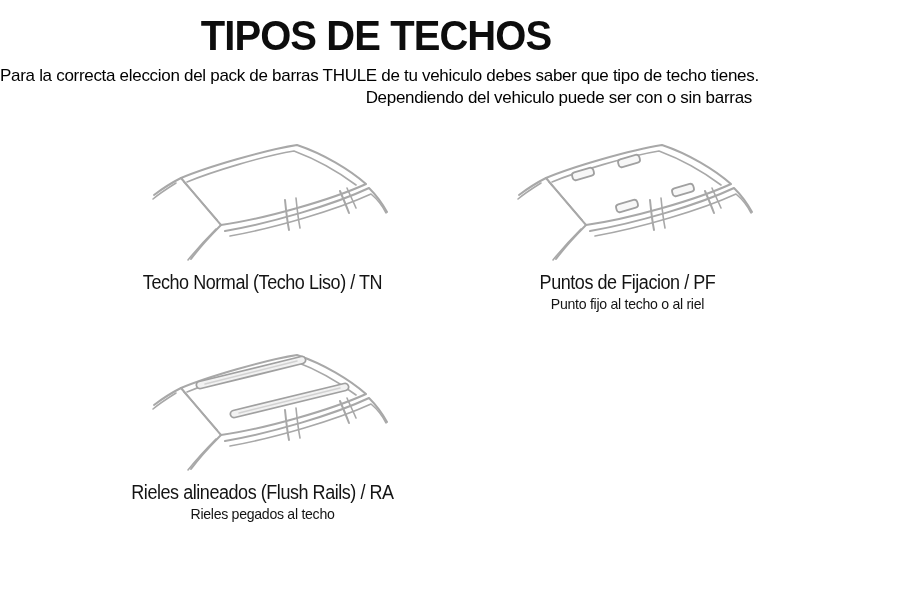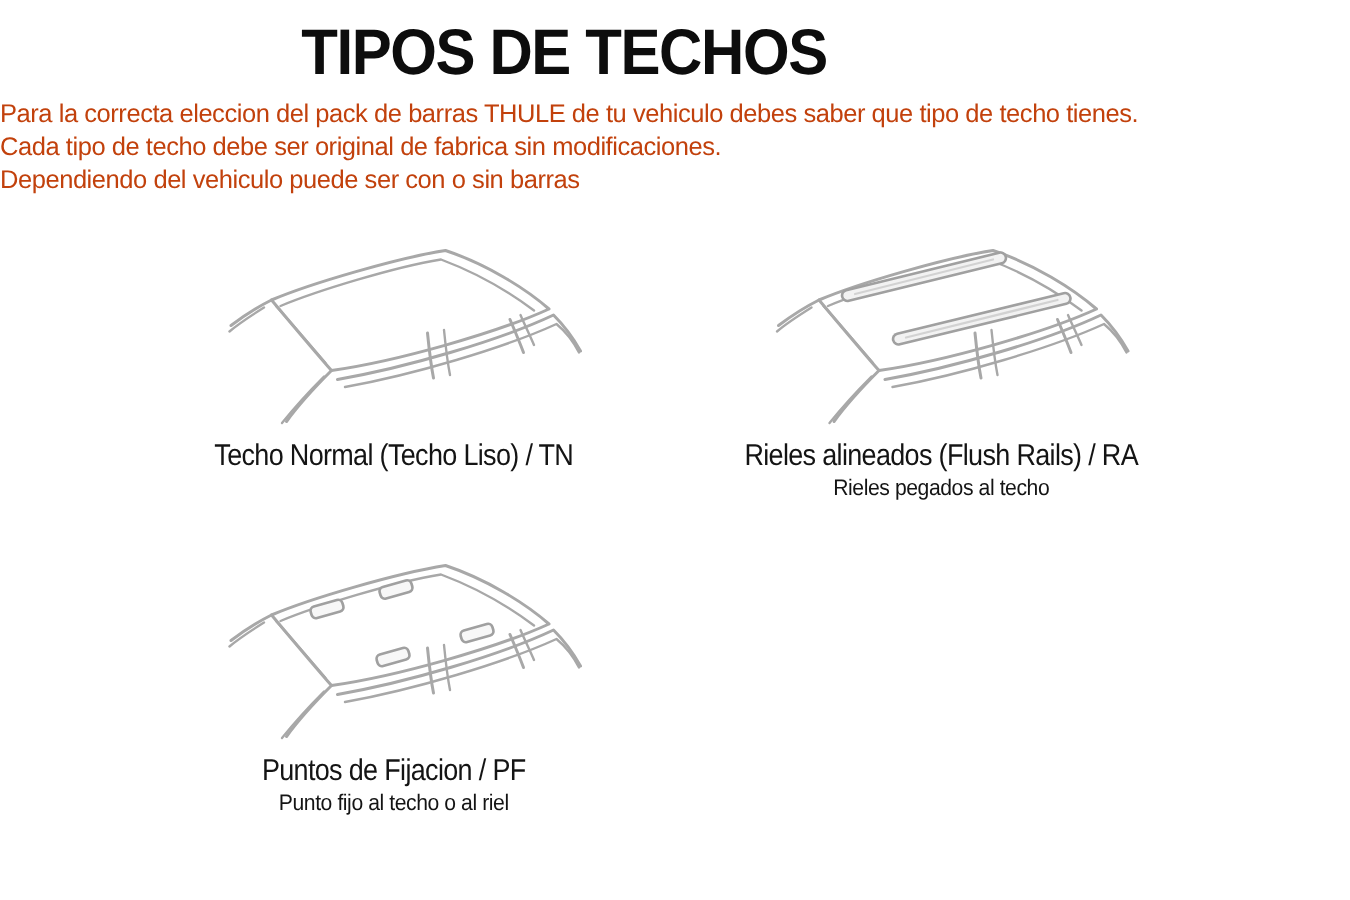--- a/index.html
+++ b/index.html
@@ -27,25 +27,25 @@
     letter-spacing: -1px;
     transform: scaleX(0.93);
     transform-origin: 50% 50%;
     color: #0d0d0d;
     white-space: nowrap;
   }
   .intro {
     margin-top: 7px;
   }
   .intro-line {
-    text-align: left;
+    text-align: right;
     font-size: 17px;
     line-height: 22px;
     letter-spacing: -0.3px;
-    color: #c2410c;
+    color: #000000;
     white-space: nowrap;
   }
   .grid {
     display: grid;
     grid-template-columns: 365px 365px;
     row-gap: 24px;
     margin: 18px 0 16px 80px;
   }
   .card {
     text-align: center;
@@ -163,47 +163,46 @@
     </g>
   </defs>
 </svg>
 
 <div class="page">
 
   <h1 class="page-title">TIPOS DE TECHOS</h1>
 
   <div class="intro">
     <div class="intro-line">Para la correcta eleccion del pack de barras THULE de tu vehiculo debes saber que tipo de techo tienes.</div>
-    <div class="intro-line">Cada tipo de techo debe ser original de fabrica sin modificaciones.</div>
     <div class="intro-line">Dependiendo del vehiculo puede ser con o sin barras</div>
   </div>
 
   <div class="grid">
 
     <div class="card">
       <svg width="320" height="140" viewBox="0 0 320 140">
         <use href="#roof-base"></use>
       </svg>
       <div class="roof-label">Techo Normal (Techo Liso) / TN</div>
       <div class="roof-sublabel"></div>
+    </div>
+
+    <div class="card">
+      <svg width="320" height="140" viewBox="0 0 320 140">
+        <use href="#roof-base"></use>
+        <use href="#pf-pads"></use>
+      </svg>
+      <div class="roof-label">Puntos de Fijacion / PF</div>
+      <div class="roof-sublabel">Punto fijo al techo o al riel</div>
     </div>
 
     <div class="card">
       <svg width="320" height="140" viewBox="0 0 320 140">
         <use href="#roof-base"></use>
         <use href="#ra-rails"></use>
       </svg>
       <div class="roof-label">Rieles alineados (Flush Rails) / RA</div>
       <div class="roof-sublabel">Rieles pegados al techo</div>
     </div>
 
-    <div class="card">
-      <svg width="320" height="140" viewBox="0 0 320 140">
-        <use href="#roof-base"></use>
-        <use href="#pf-pads"></use>
-      </svg>
-      <div class="roof-label">Puntos de Fijacion / PF</div>
-      <div class="roof-sublabel">Punto fijo al techo o al riel</div>
-    </div>
-
 
   </div>
 </div>
 
 </body></html>

